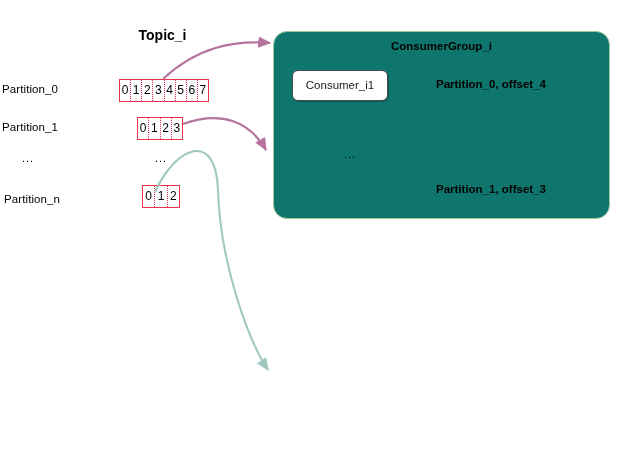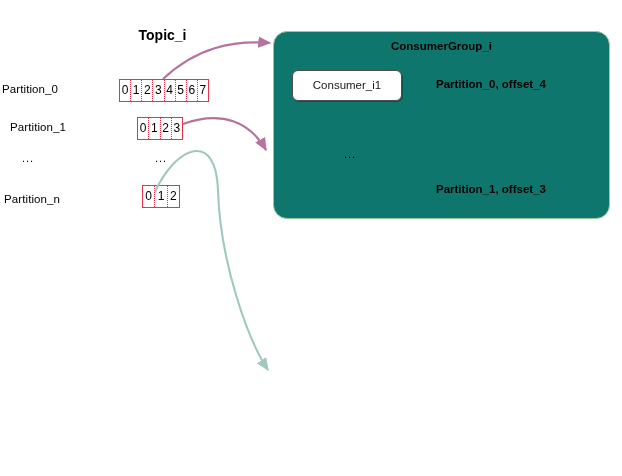--- a/index.html
+++ b/index.html
@@ -101,21 +101,21 @@
     text-align: center;
     font-size: 11.5px;
     font-weight: bold;
     color: #000000;
   }
 
   
   .consumer {
     position: absolute;
     box-sizing: border-box;
-    width: 110px;
+    width: 96px;
     height: 31px;
     background: #ffffff;
     border: 1.3px solid #4d4d4d;
     border-radius: 6px;
     font-size: 11.5px;
     line-height: 28px;
     text-align: center;
     color: #1a1a1a;
     box-shadow: 1px 1px 0 rgba(0,0,0,0.28);
   }
@@ -149,21 +149,21 @@
   }
 </style>
 </head>
 <body>
 
 <div id="canvas">
 
   <div class="lbl" id="topic-title">Topic_i</div>
 
   <div class="lbl part-label" style="left:2px; top:83px;">Partition_0</div>
-  <div class="lbl part-label" style="left:10px; top:121px;">Partition_1</div>
+  <div class="lbl part-label" style="left:2px; top:121px;">Partition_1</div>
   <div class="lbl ellipsis" style="left:22px; top:152px;">...</div>
   <div class="lbl part-label" style="left:4px; top:193px;">Partition_n</div>
 
   <div class="strip" id="strip-0" style="left:119px; top:79px; width:90px;">
     <div class="cell">0</div>
     <div class="cell">1</div>
     <div class="cell">2</div>
     <div class="cell">3</div>
     <div class="cell">4</div>
     <div class="cell">5</div>

